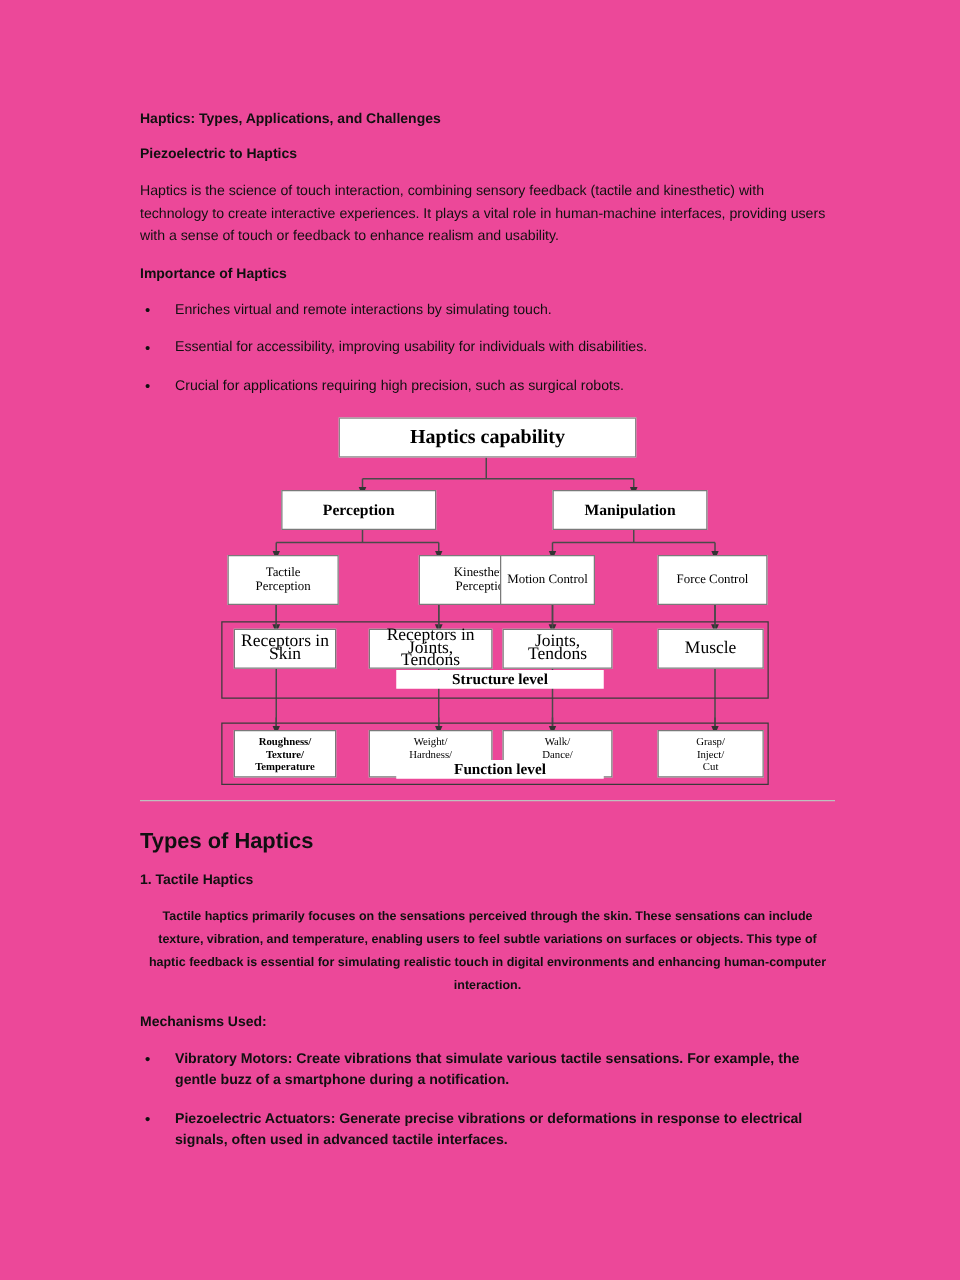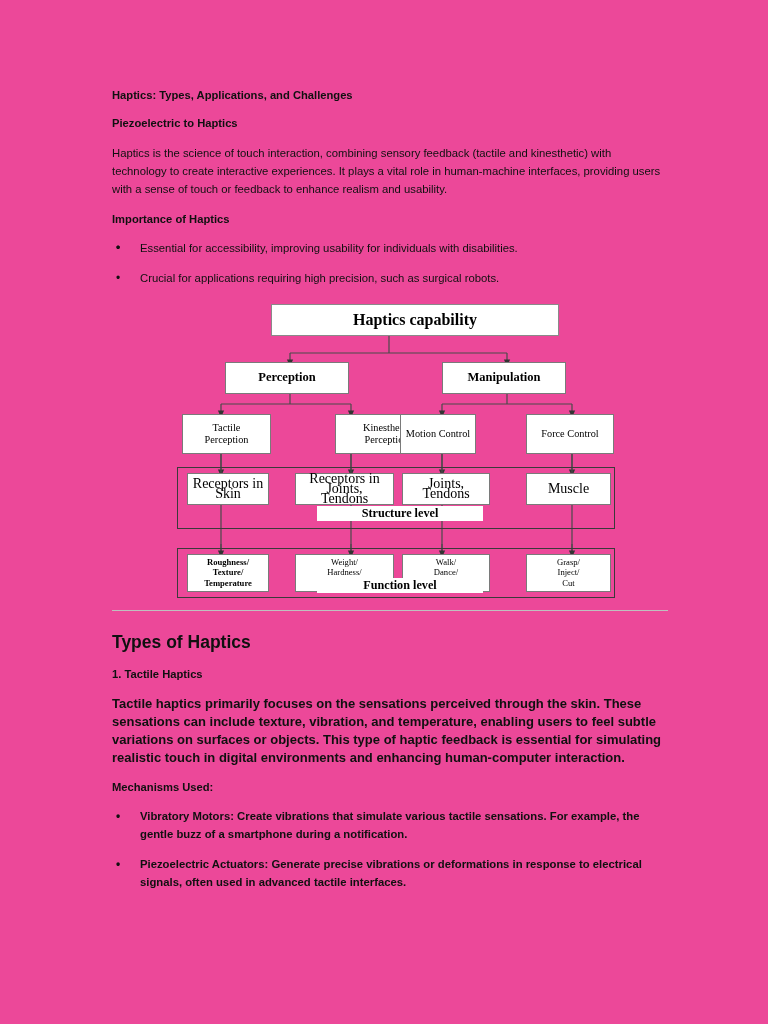--- a/index.html
+++ b/index.html
@@ -36,24 +36,25 @@
     margin: 0 0 13px 0;
     letter-spacing: 0.0px;
   }
   .para {
     font-size: 11.3px;
     line-height: 18.2px;
     margin: 0 0 13px 0;
     text-align: left;
   }
   .para-bold {
-    font-size: 13px;
+    font-size: 10px;
     line-height: 18.2px;
     font-weight: bold;
     margin: 0 0 13px 0;
+    text-align: center;
   }
   .bullet-list {
     margin: 0 0 6px 0;
     padding: 0;
     list-style: none;
   }
   .bullet-item {
     position: relative;
     padding-left: 28px;
     font-size: 11.3px;
@@ -164,20 +165,21 @@
 
     <div class="h-bold">Piezoelectric to Haptics</div>
 
     <div class="para">Haptics is the science of touch interaction, combining sensory feedback (tactile and kinesthetic) with technology to create interactive experiences. It plays a vital role in human-machine interfaces, providing users with a sense of touch or feedback to enhance realism and usability.</div>
 
     <div class="h-bold">Importance of Haptics</div>
 
     <ul class="bullet-list">
       <li class="bullet-item">
         <span class="bullet-dot">•</span>
+        <span>Enriches virtual and remote interactions by simulating touch.</span>
       </li>
       <li class="bullet-item">
         <span class="bullet-dot">•</span>
         <span>Essential for accessibility, improving usability for individuals with disabilities.</span>
       </li>
       <li class="bullet-item">
         <span class="bullet-dot">•</span>
         <span>Crucial for applications requiring high precision, such as surgical robots.</span>
       </li>
     </ul>
@@ -217,21 +219,21 @@
             <path d="M178,153 L178,253"></path>
             <path d="M269,153 L269,253"></path>
             <path d="M399,153 L399,253"></path>
             <path d="M48,243 L48,253" marker-end="url(#arr)"></path>
             <path d="M178,243 L178,253" marker-end="url(#arr)"></path>
             <path d="M269,243 L269,253" marker-end="url(#arr)"></path>
             <path d="M399,243 L399,253" marker-end="url(#arr)"></path>
           </g>
         </svg>
 
-        <div class="fig-box l1" style="left:98px; top:3px; width:288px; height:32px;">
+        <div class="fig-box l1" style="left:98px; top:3px; width:238px; height:32px;">
           <span>Haptics capability</span>
         </div>
 
         <div class="fig-box l2" style="left:52px; top:61px; width:124px; height:32px;">
           <span>Perception</span>
         </div>
         <div class="fig-box l2" style="left:269px; top:61px; width:124px; height:32px;">
           <span>Manipulation</span>
         </div>
 

